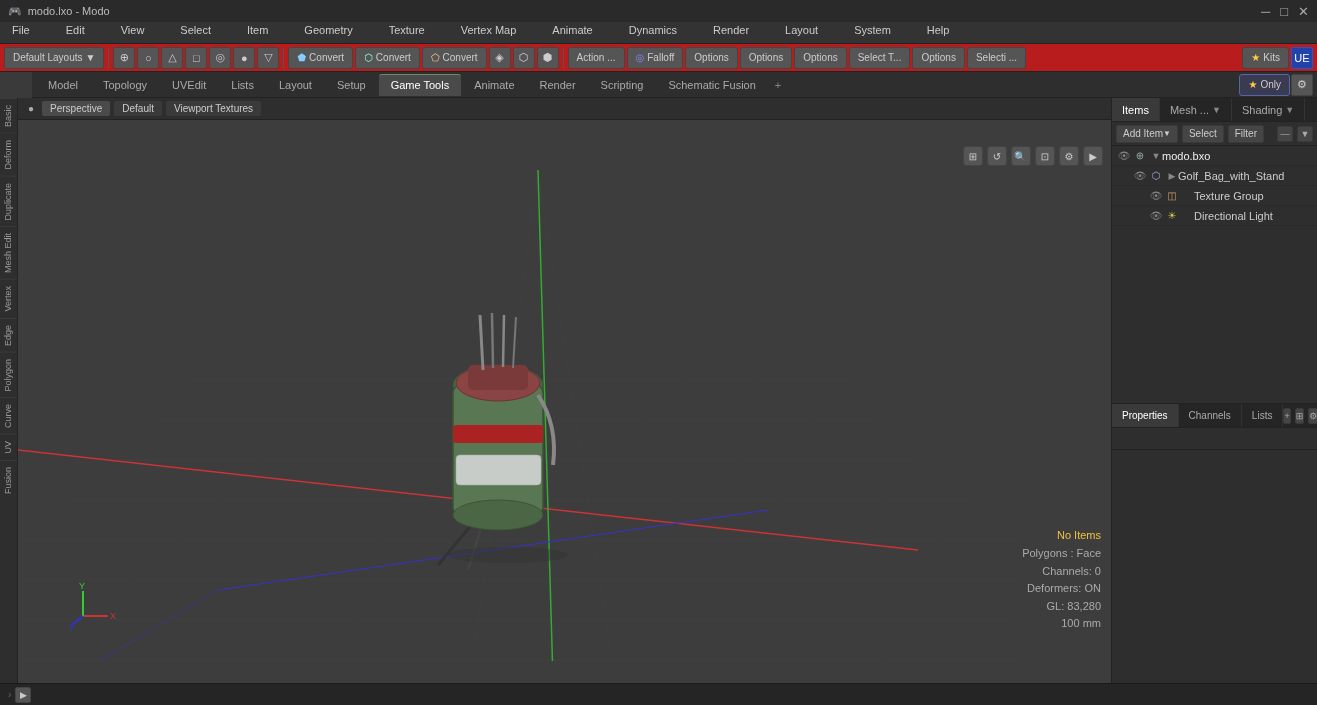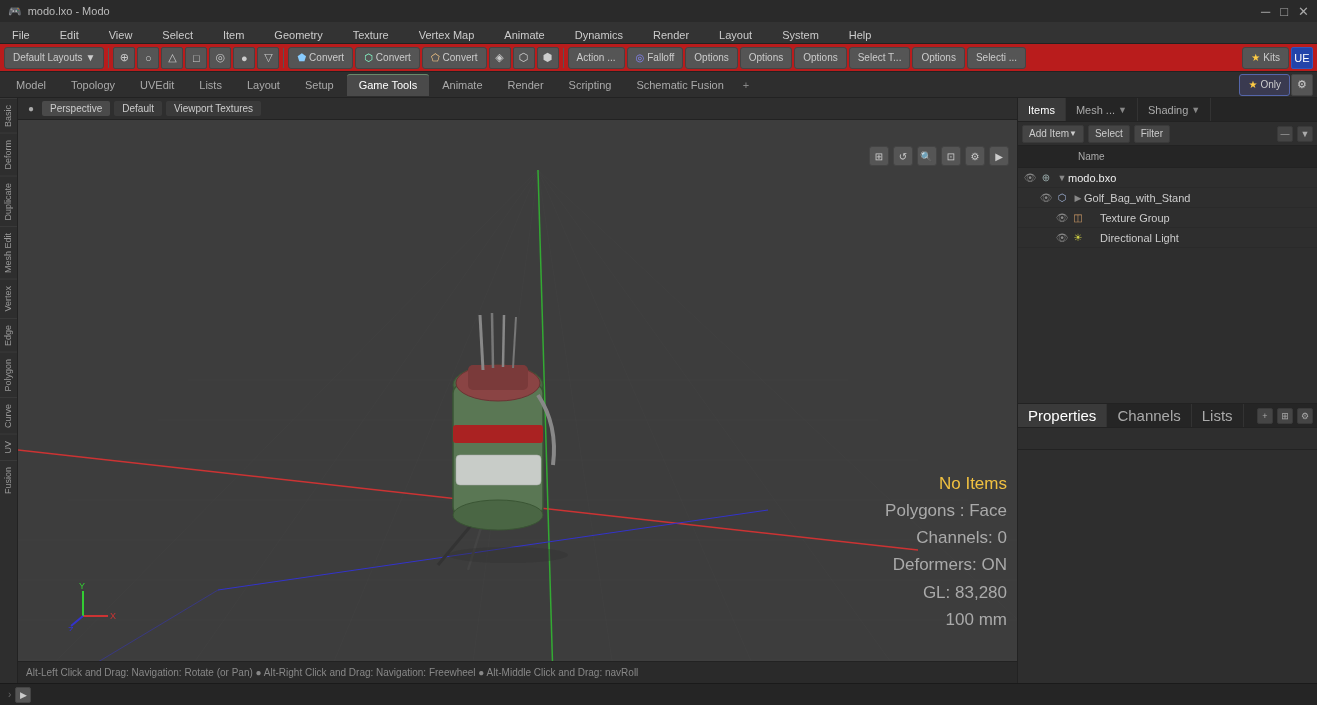--- a/index.html
+++ b/index.html
@@ -16,23 +16,23 @@
     }
     #titlebar-left { display: flex; align-items: center; gap: 6px; font-size: 11px; color: #bbb; }
     #titlebar-controls { display: flex; gap: 10px; }
     #titlebar-controls span { font-size: 13px; cursor: pointer; color: #aaa; }
 
     
     #menubar {
       height: 22px;
       background: #333;
       display: flex;
-      align-items: flex-end;
+      align-items: flex-start;
       padding: 0 4px;
-      gap: 14px;
+      gap: 20px;
       border-bottom: 1px solid #222;
     }
     .menu-item {
       padding: 2px 8px;
       font-size: 11px;
       color: #ccc;
       cursor: pointer;
       border-radius: 2px;
     }
 
@@ -64,20 +64,21 @@
 
     
     #modetabs {
       height: 26px;
       background: #2e2e2e;
       display: flex;
       align-items: center;
       padding: 0 4px;
       gap: 1px;
       border-bottom: 1px solid #222;
+      margin-left: 32px;
     }
     .mode-tab {
       height: 22px;
       padding: 0 12px;
       font-size: 11px;
       color: #aaa;
       cursor: pointer;
       display: flex;
       align-items: center;
       border-radius: 3px 3px 0 0;
@@ -212,29 +213,29 @@
       color: #ccc;
       cursor: pointer;
     }
 
     
     #vp-info {
       position: absolute;
       bottom: 28px;
       right: 10px;
       text-align: right;
-      font-size: 17px;
+      font-size: 11px;
       line-height: 1.6;
     }
     .info-yellow { color: #f0c040; }
     .info-gray { color: #aaa; }
 
     
     #right-panel {
-      width: 300px;
+      width: 206px;
       background: #2e2e2e;
       display: flex;
       flex-direction: column;
       border-left: 1px solid #222;
     }
 
     
     #rp-tabs {
       height: 24px;
       background: #252525;
@@ -312,21 +313,21 @@
     }
     #prop-tabs {
       height: 24px;
       background: #252525;
       display: flex;
       align-items: center;
       border-bottom: 1px solid #222;
     }
     .prop-tab {
       padding: 2px 10px;
-      font-size: 15px;
+      font-size: 10px;
       color: #aaa;
       cursor: pointer;
       border-right: 1px solid #333;
       height: 100%;
       display: flex;
       align-items: center;
     }
     .prop-tab.active { background: #3a3a3a; color: #fff; }
     #prop-toolbar {
       height: 22px;
@@ -607,23 +608,20 @@
       <div id="vp-info">
         <div class="info-yellow">No Items</div>
         <div class="info-gray">Polygons : Face</div>
         <div class="info-gray">Channels: 0</div>
         <div class="info-gray">Deformers: ON</div>
         <div class="info-gray">GL: 83,280</div>
         <div class="info-gray">100 mm</div>
       </div>
     </div>
 
-    <div id="vp-statusbar">
-      <span>Alt-Left Click and Drag: Navigation: Rotate (or Pan)  ●  Alt-Right Click and Drag: Navigation: Freewheel  ●  Alt-Middle Click and Drag: navRoll</span>
-    </div>
   </div>
 
   <div id="right-panel">
 
     <div id="rp-tabs">
       <div class="rp-tab active">
         <span>Items</span>
       </div>
       <div class="rp-tab">
         <span>Mesh ...</span>
@@ -643,26 +641,20 @@
         <span>Select</span>
       </div>
       <div class="rp-tb-btn">
         <span>Filter</span>
       </div>
       <div class="rp-tb-spacer"></div>
       <div class="rp-tb-icon">—</div>
       <div class="rp-tb-icon">▼</div>
     </div>
 
-    <div style="height:22px; display:flex; align-items:center; padding:0 4px; border-bottom:1px solid #222; background:#252525;">
-      <div style="width:16px"></div>
-      <div style="width:16px"></div>
-      <div style="width:16px"></div>
-      <div style="flex:1; padding-left:8px; font-size:10px; color:#aaa;">Name</div>
-    </div>
 
     <div id="rp-list">
 
       <div class="list-row">
         <div class="list-eye">👁</div>
         <div class="list-icon">⊕</div>
         <div class="list-expand">▼</div>
         <div class="list-name" style="font-weight:normal;color:#eee;">modo.bxo</div>
       </div>
 

